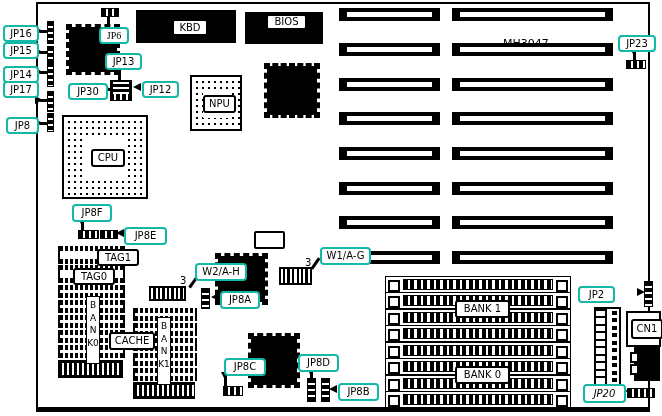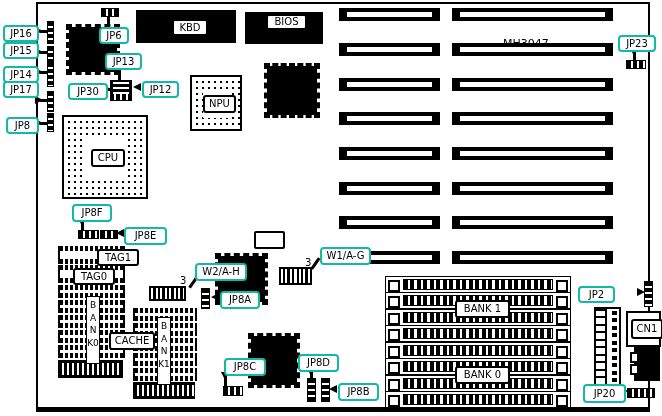--- a/index.html
+++ b/index.html
@@ -147,21 +147,21 @@
     <div class="stem-h" style="left:40px;top:99px;width:8px;"></div>
   <div class="jstrip-v" style="left:47px;top:91px;width:5px;height:19px;"></div>
 
   <div class="callout" style="left:6px;top:117px;width:27px;height:13px;">JP8</div>
   <div class="tri-r" style="left:35px;top:119px;"></div>
     <div class="stem-h" style="left:40px;top:122px;width:8px;"></div>
   <div class="jstrip-v" style="left:47px;top:113px;width:5px;height:17px;"></div>
 
   <div class="jstrip-h" style="left:101px;top:8px;width:16px;height:7px;"></div>
   <div class="stem-v" style="left:107px;top:15px;height:13px;"></div>
-  <div class="callout" style="left:99px;top:27px;width:24px;height:13px;">JP6</div>
+  <div class="callout" style="left:99px;top:27px;width:24px;height:13px;font-family:Liberation Serif, serif;">JP6</div>
 
   <div class="callout" style="left:105px;top:53px;width:31px;height:13px;">JP13</div>
   <div class="tri-d" style="left:115px;top:66px;"></div>
     <div class="stem-v" style="left:118px;top:70px;height:11px;"></div>
   <div id="jblock"></div>
   <div class="callout" style="left:68px;top:83px;width:34px;height:13px;">JP30</div>
   <div class="tri-r" style="left:103px;top:85px;"></div>
     <div class="stem-h" style="left:106px;top:88px;width:5px;"></div>
   <div class="callout" style="left:142px;top:81px;width:31px;height:13px;">JP12</div>
   <div class="tri-l" style="left:133px;top:83px;"></div>
@@ -266,17 +266,17 @@
   <div id="jp20hdr">
       <div class="c1"></div>
       <div class="c2"></div>
     </div>
   <div id="cn1outer"></div>
   <div class="chipbox" style="left:631px;top:319px;width:26px;height:16px;">CN1</div>
   <div id="pwr"></div>
   <div class="notch" style="left:630px;top:352px;"></div>
   <div class="notch" style="left:630px;top:364px;"></div>
 
-  <div class="callout" style="left:583px;top:384px;width:37px;height:15px;">JP20</div>
+  <div class="callout" style="left:583px;top:384px;width:37px;height:15px;font-style:italic;">JP20</div>
   <div class="tri-r" style="left:620px;top:387px;"></div>
   <div class="jstrip-h" style="left:627px;top:388px;width:26px;height:8px;"></div>
 
 </div>
 
 </body></html>

